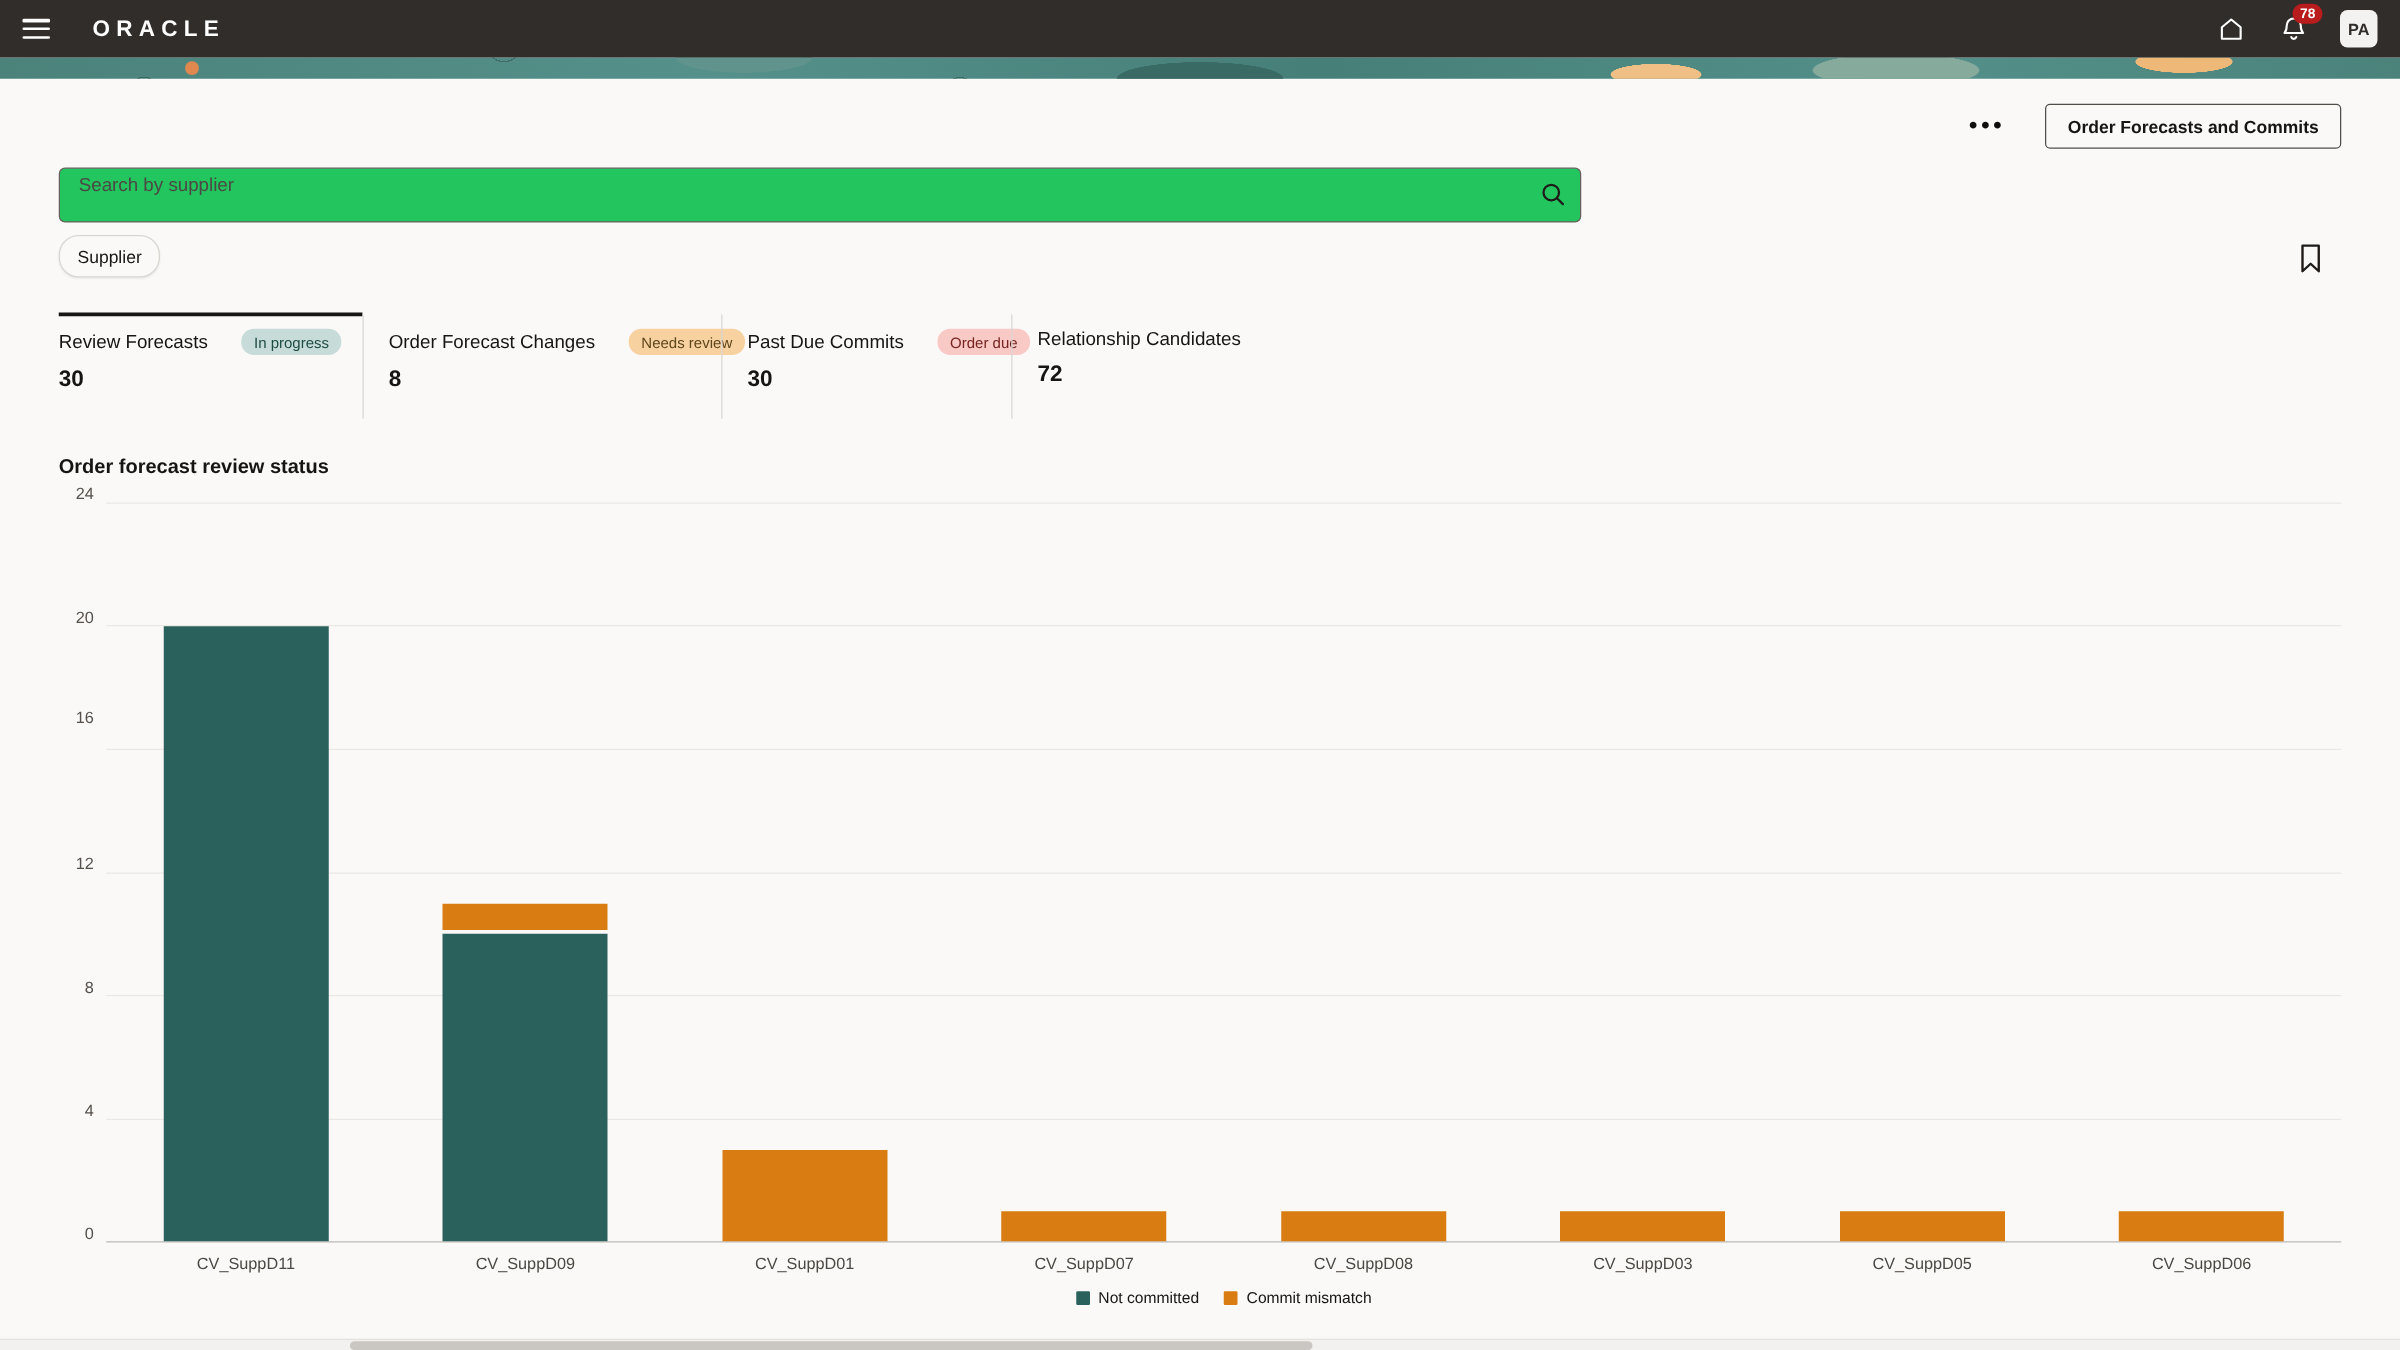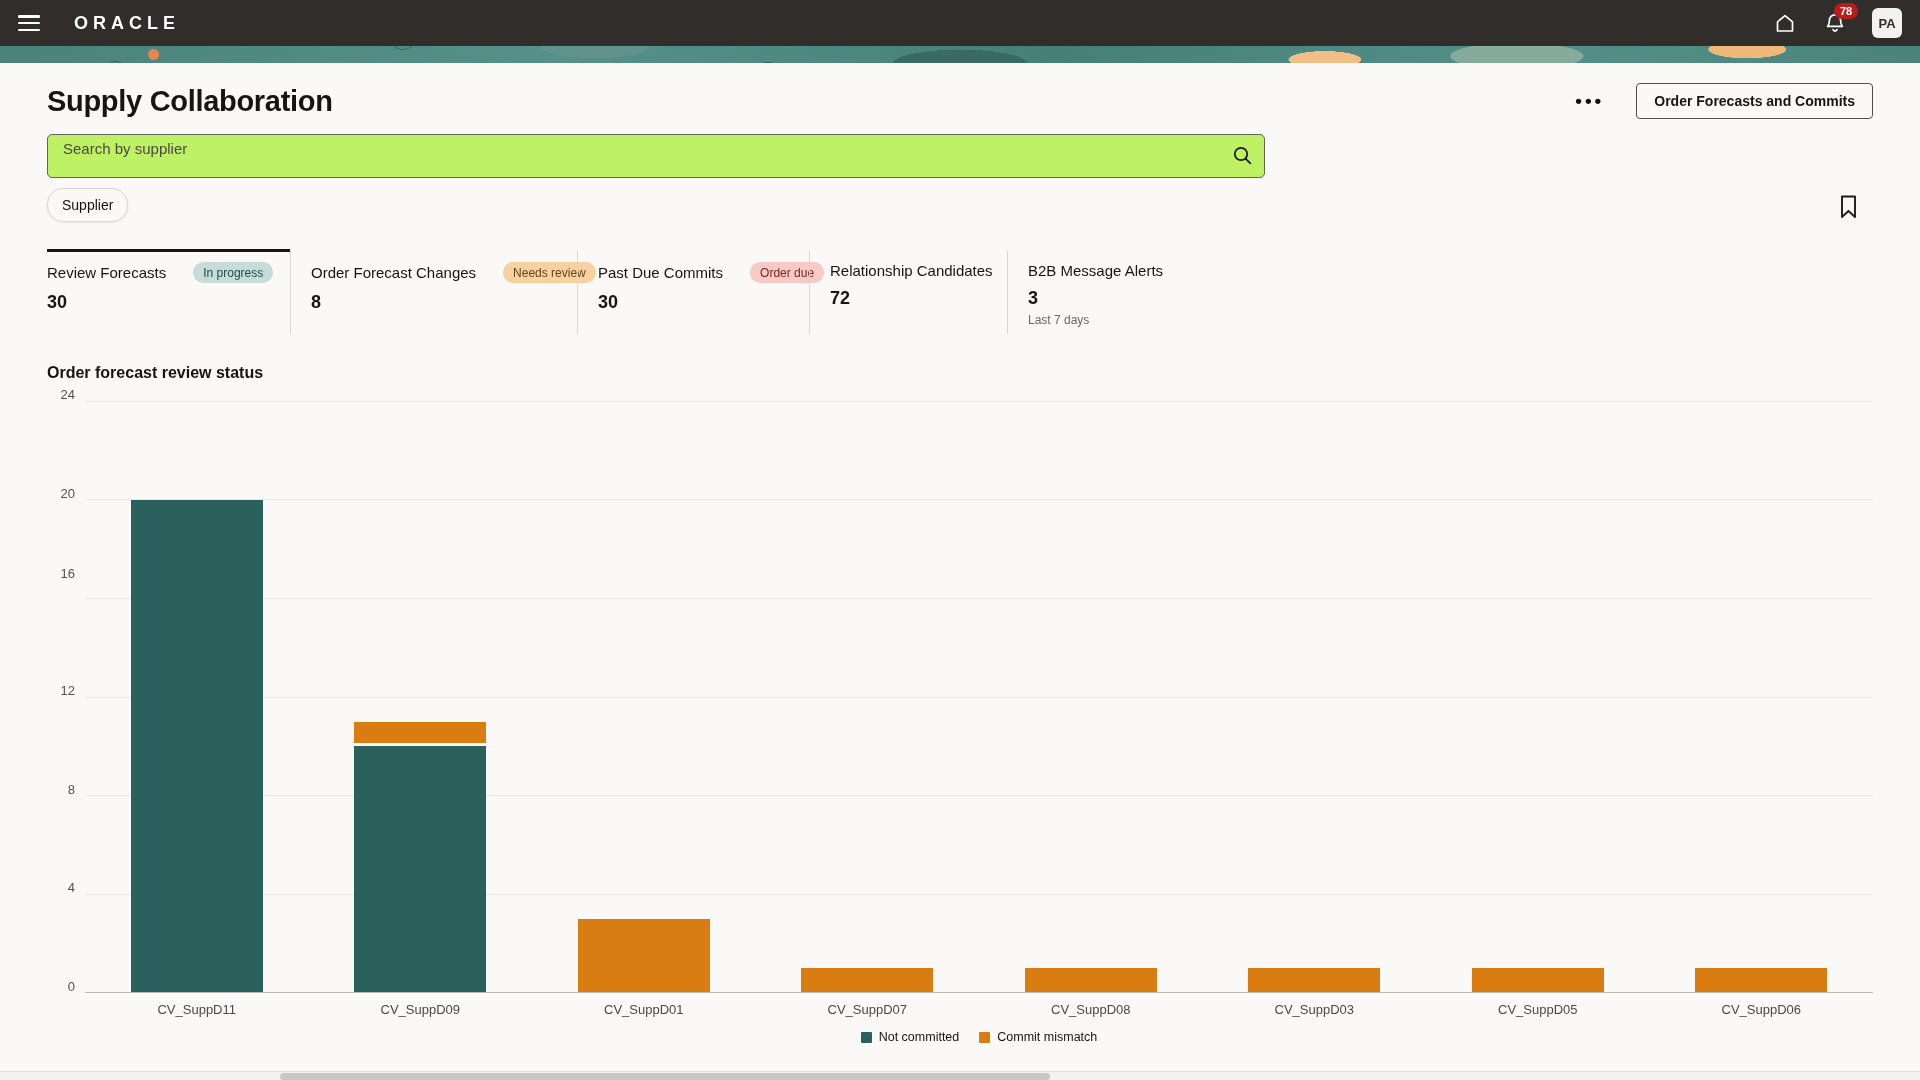--- a/index.html
+++ b/index.html
@@ -47,21 +47,21 @@
   .head-actions { margin-left:auto; display:flex; align-items:center; gap:26px; }
   .overflow-btn { border:none; background:none; font-size:19px; font-weight:800;
     letter-spacing:3px; color:#100e0c; cursor:pointer; padding:4px 6px; }
   .primary-btn { background:#fbf9f8; border:1px solid #524e4a; border-radius:4px;
     padding:9px 17px; font-size:14px; font-weight:700; color:#161513; cursor:pointer;
     font-family:inherit; }
 
   
   .search-wrap { margin:15px 47px 0; position:relative; width:1218px; }
   .search-input { width:100%; height:44px; border:1px solid #66615c; border-radius:5px;
-    background:#bef264; padding:0 46px 16px 15px; font-size:15px; color:#161513;
+    background:#22c55e; padding:0 46px 16px 15px; font-size:15px; color:#161513;
     font-family:inherit; }
   .search-input::placeholder { color:#4c4843; opacity:1; }
   .search-icon { position:absolute; right:11px; top:10px; cursor:pointer; }
 
   
   .chip-row { margin:10px 47px 0; display:flex; align-items:flex-start;
     justify-content:space-between; }
   .chip { display:inline-block; background:#fbf9f8; border:1px solid #d9d6d2;
     border-radius:16px; padding:8px 14px; font-size:14px; color:#161513;
     box-shadow:0 1px 2px rgba(22,21,19,.08); cursor:pointer; }
@@ -132,21 +132,20 @@
       </svg>
       <span class="notif-badge">78</span>
     </div>
     <div class="avatar">PA</div>
   </div>
 </header>
 
 <div class="banner"></div>
 
 <div class="page-head">
-  <h1 class="page-title">Supply Collaboration</h1>
   <div class="head-actions">
     <button class="overflow-btn">•••</button>
     <button class="primary-btn">Order Forecasts and Commits</button>
   </div>
 </div>
 
 <div class="search-wrap">
   <input class="search-input" type="text" placeholder="Search by supplier" style="">
   <span class="search-icon">
     <svg width="23" height="23" viewBox="0 0 23 23" fill="none" stroke="#1e1b18" stroke-width="1.8" stroke-linecap="round">
@@ -185,27 +184,20 @@
         <span>Past Due Commits</span>
         <span class="badge red">Order due</span>
       </div>
       <div class="tab-value">30</div>
     </div>
     <div class="tab">
       <div class="tab-head">
         <span>Relationship Candidates</span>
       </div>
       <div class="tab-value">72</div>
-    </div>
-    <div class="tab">
-      <div class="tab-head">
-        <span>B2B Message Alerts</span>
-      </div>
-      <div class="tab-value">3</div>
-      <div class="tab-sub">Last 7 days</div>
     </div>
   </div>
 
 <div class="chart">
   <div class="chart-title">Order forecast review status</div>
   <div class="plot">
       <div class="gridline zero" style="bottom: 0px;"></div>
       <div class="ytick" style="bottom: -8px;">0</div>
       <div class="gridline" style="bottom: 98.1667px;"></div>
       <div class="ytick" style="bottom: 90.6667px;">4</div>

